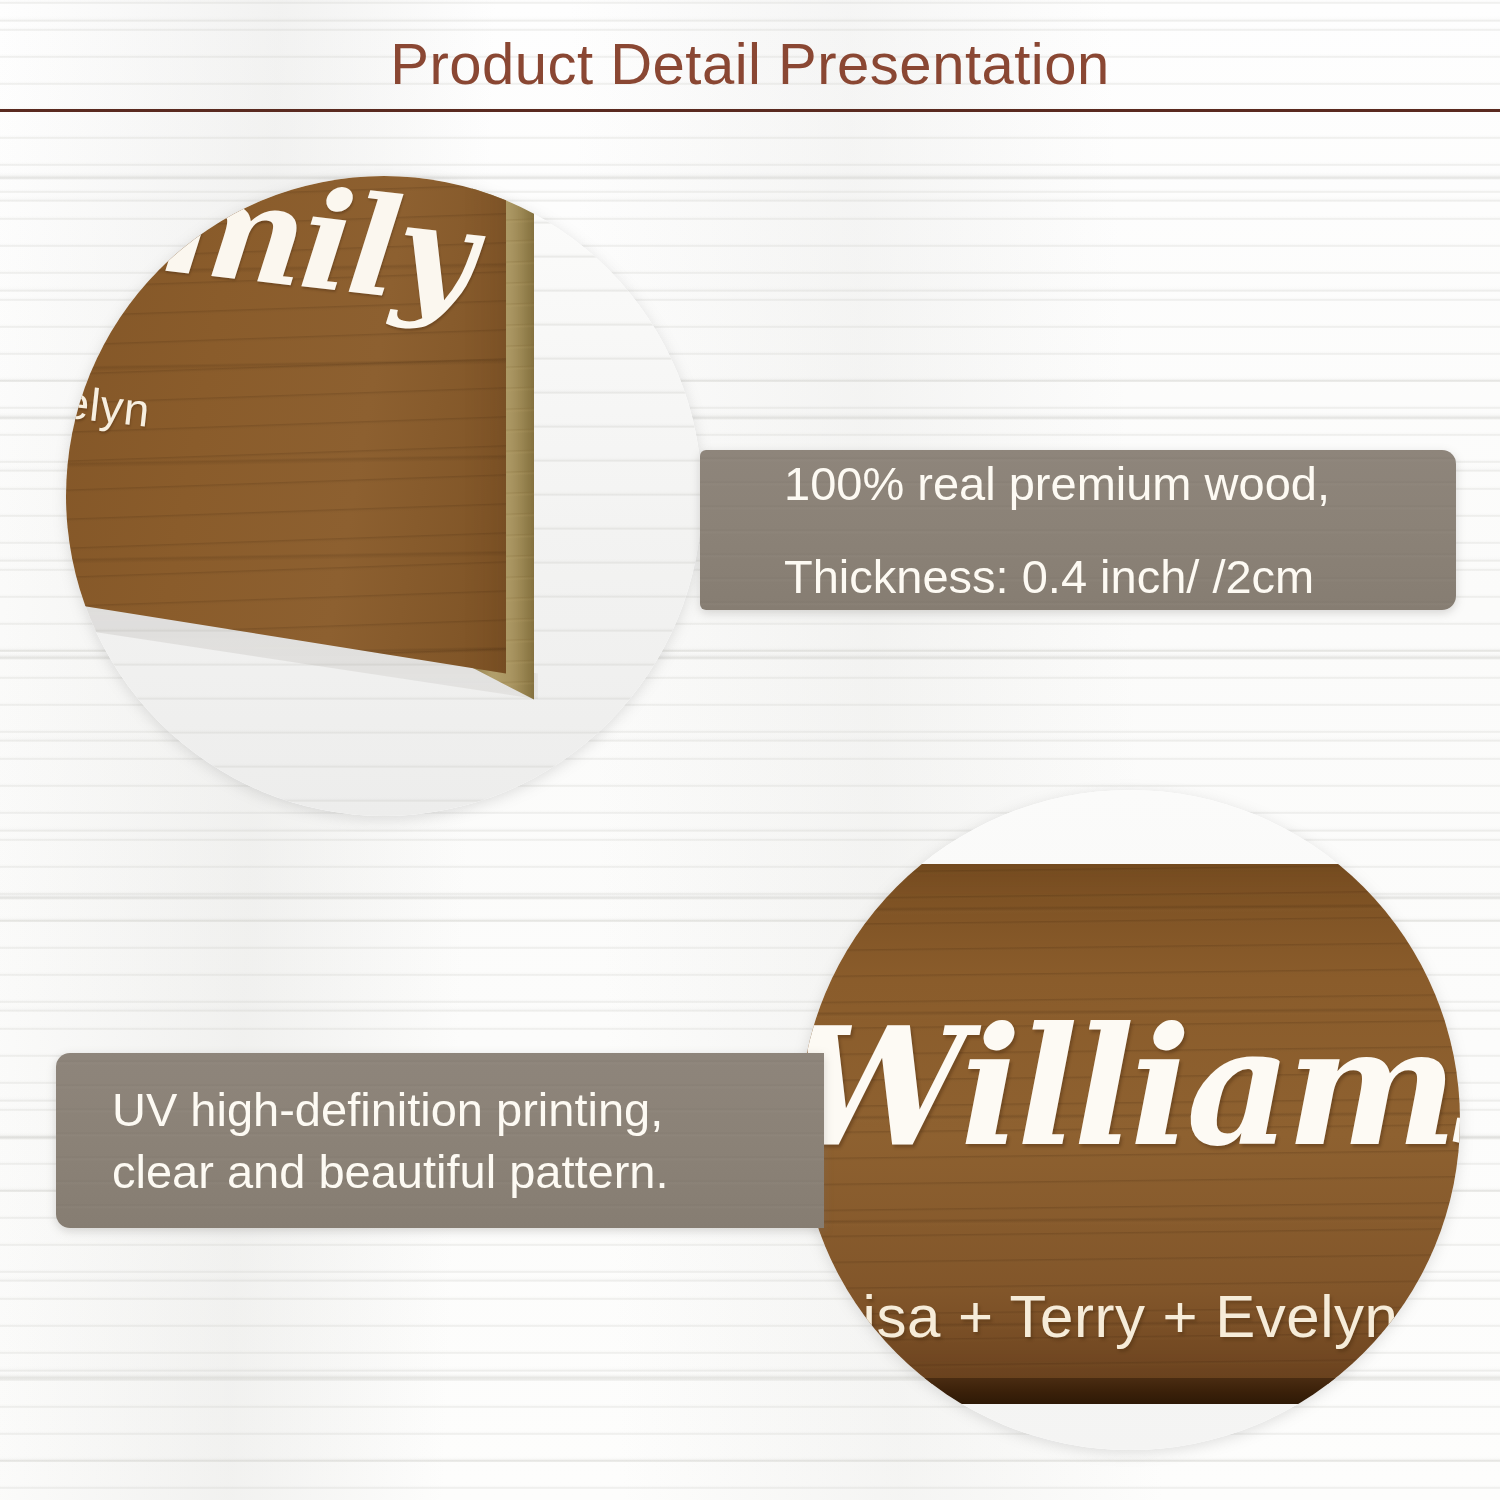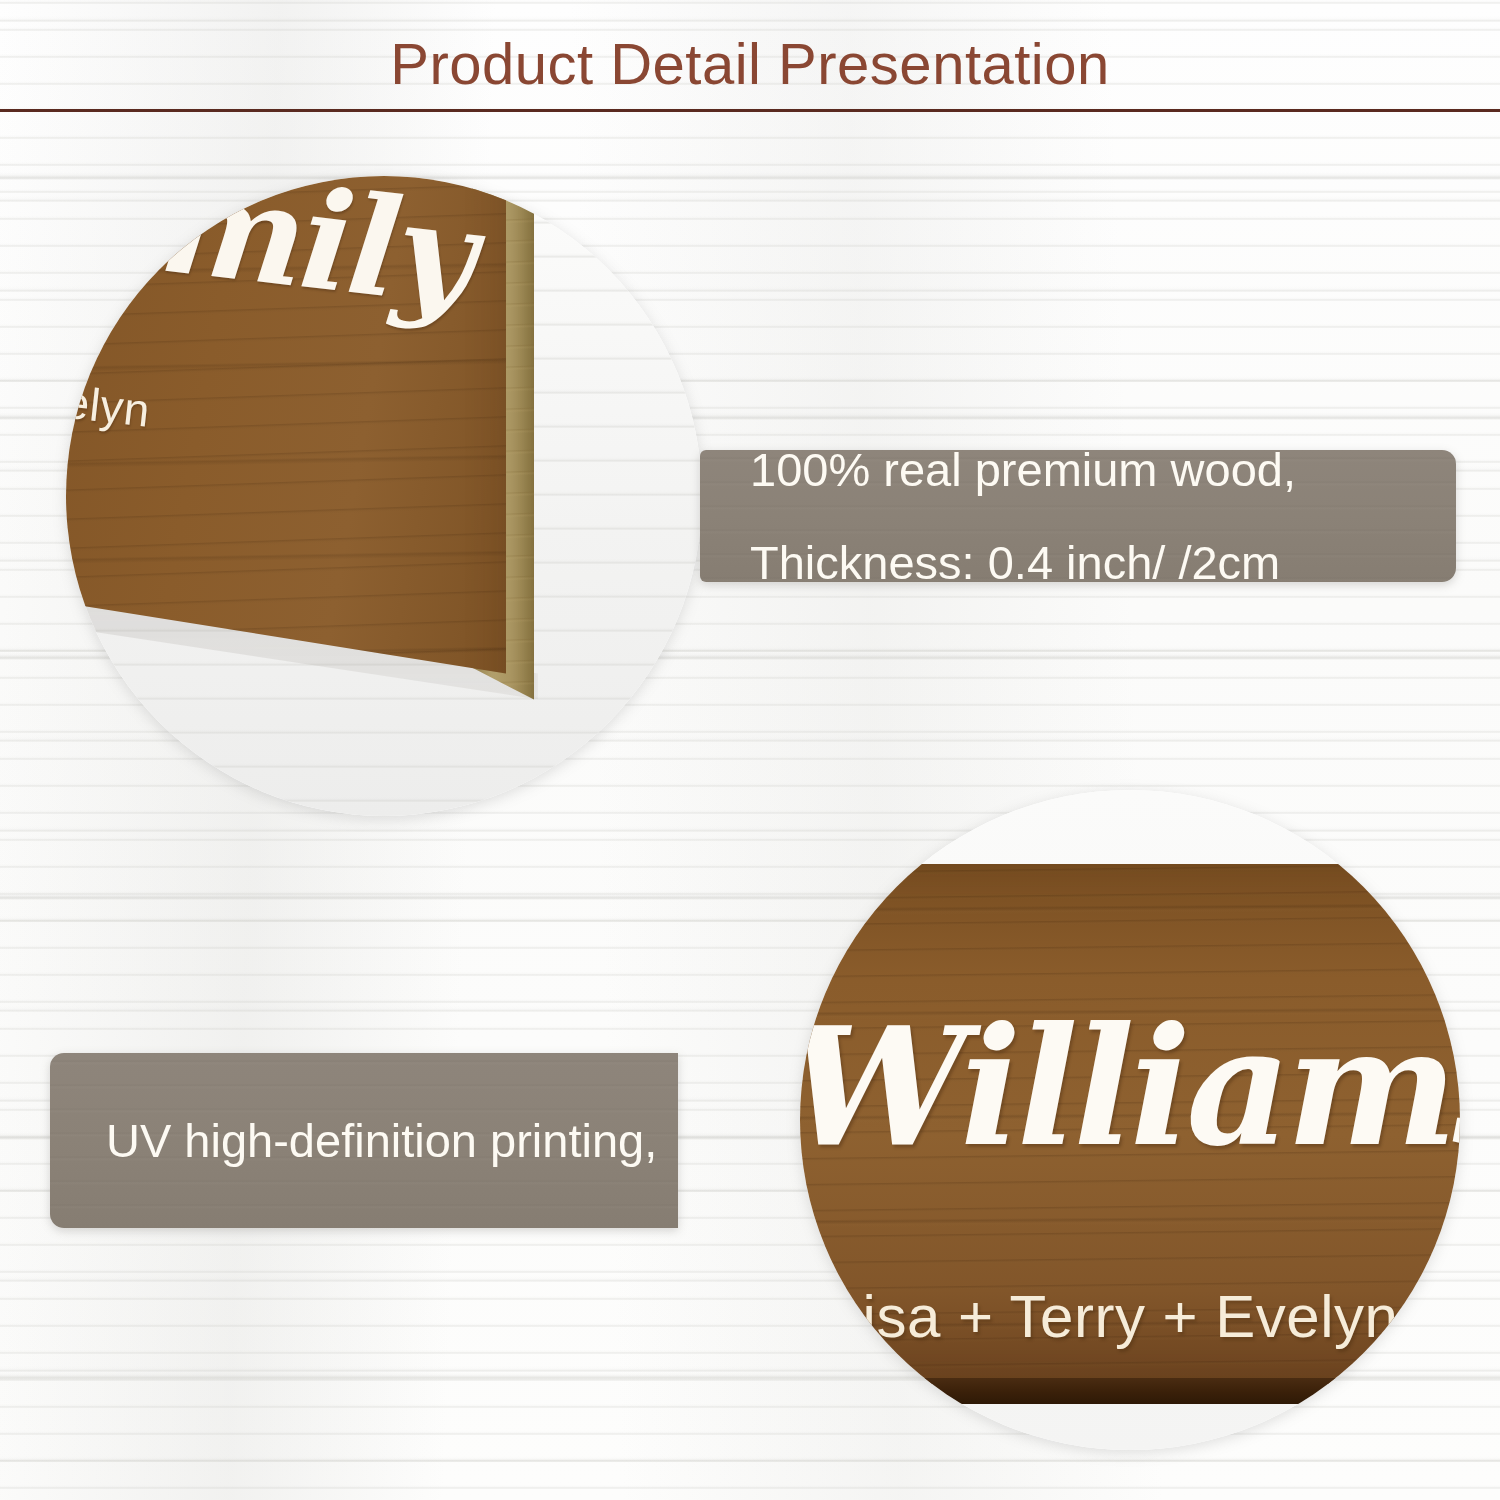--- a/index.html
+++ b/index.html
@@ -233,28 +233,28 @@
   .caption-line {
     font-family:"Liberation Sans", sans-serif;
     font-size:47px;
     line-height:1.30;
     white-space:nowrap;
     color:#fdfaf3;
   }
 
   #banner-thickness {
     left:700px; top:450px;
-    width:756px; height:132px;
+    width:756px; height:160px;
     border-radius:6px 14px 14px 6px;
-    padding-left:50px;
+    padding-left:84px;
     gap:31px;
   }
   #banner-printing {
-    left:50px; top:1053px;
-    width:628px; height:175px;
+    left:56px; top:1053px;
+    width:768px; height:175px;
     border-radius:14px 0 0 14px;
     padding-left:56px;
     z-index:1;
   }
 </style>
 </head>
 <body>
 
 <div id="page">
 
@@ -277,20 +277,21 @@
     </div>
   </div>
 
   <div class="caption-banner" id="banner-thickness">
     <div class="caption-line">100% real premium wood,</div>
     <div class="caption-line">Thickness: 0.4 inch/ /2cm</div>
   </div>
 
   <div class="caption-banner" id="banner-printing">
     <div class="caption-line">UV high-definition printing,</div>
+    <div class="caption-line">clear and beautiful pattern.</div>
   </div>
 
   <div class="photo-circle" id="circle-printing">
     <div class="photo-inner">
       <div class="board-face-br">
         <div class="script-br">Williams Fa</div>
         <div class="names-br">+ Lisa + Terry + Evelyn</div>
       </div>
       <div class="board-bottomedge-br"></div>
     </div>

